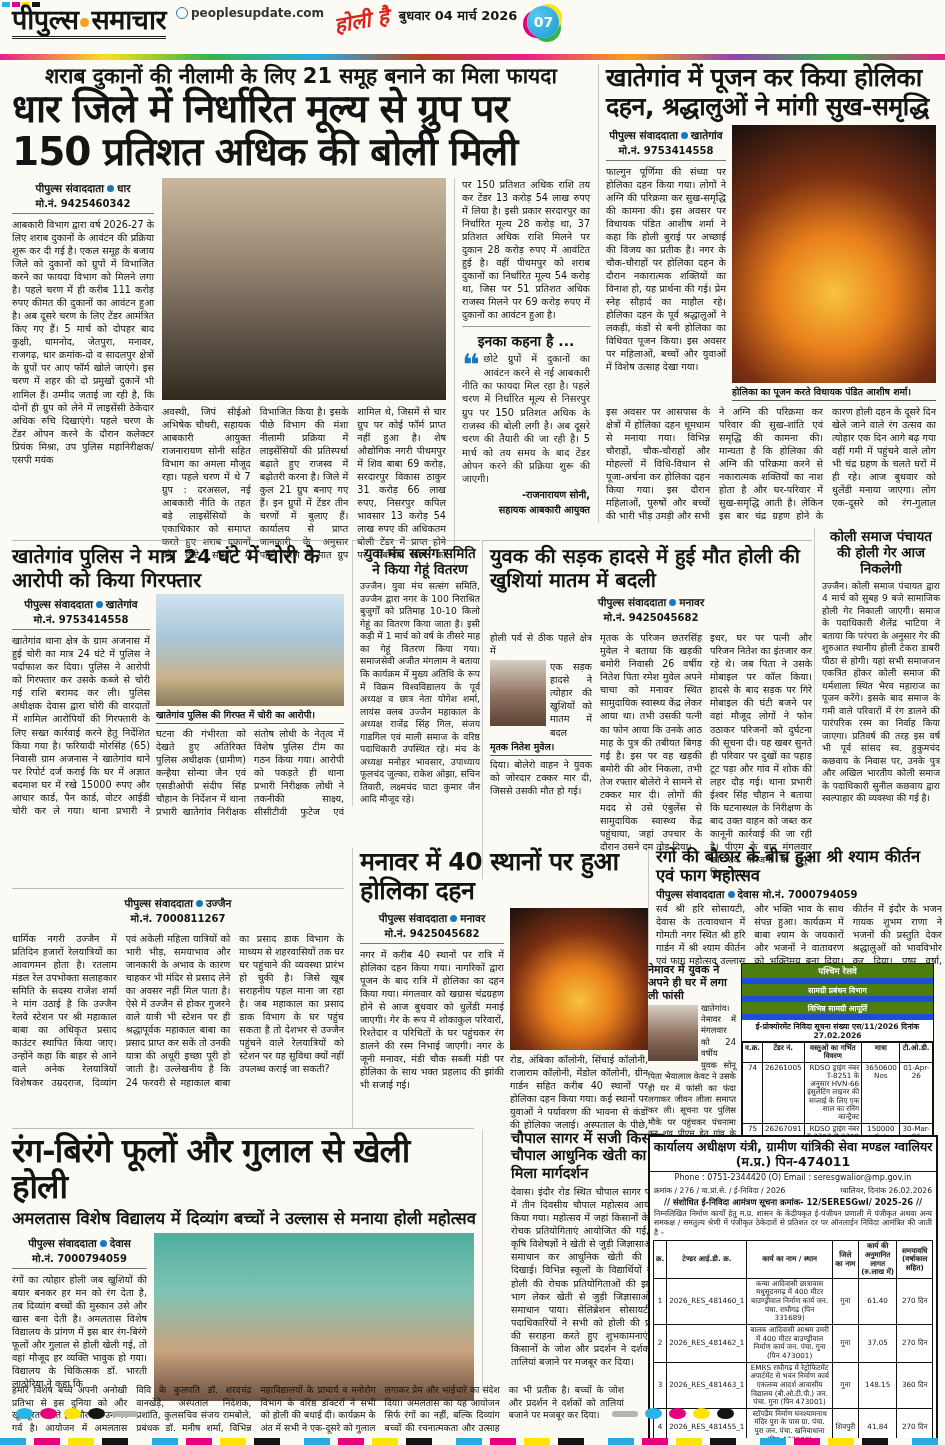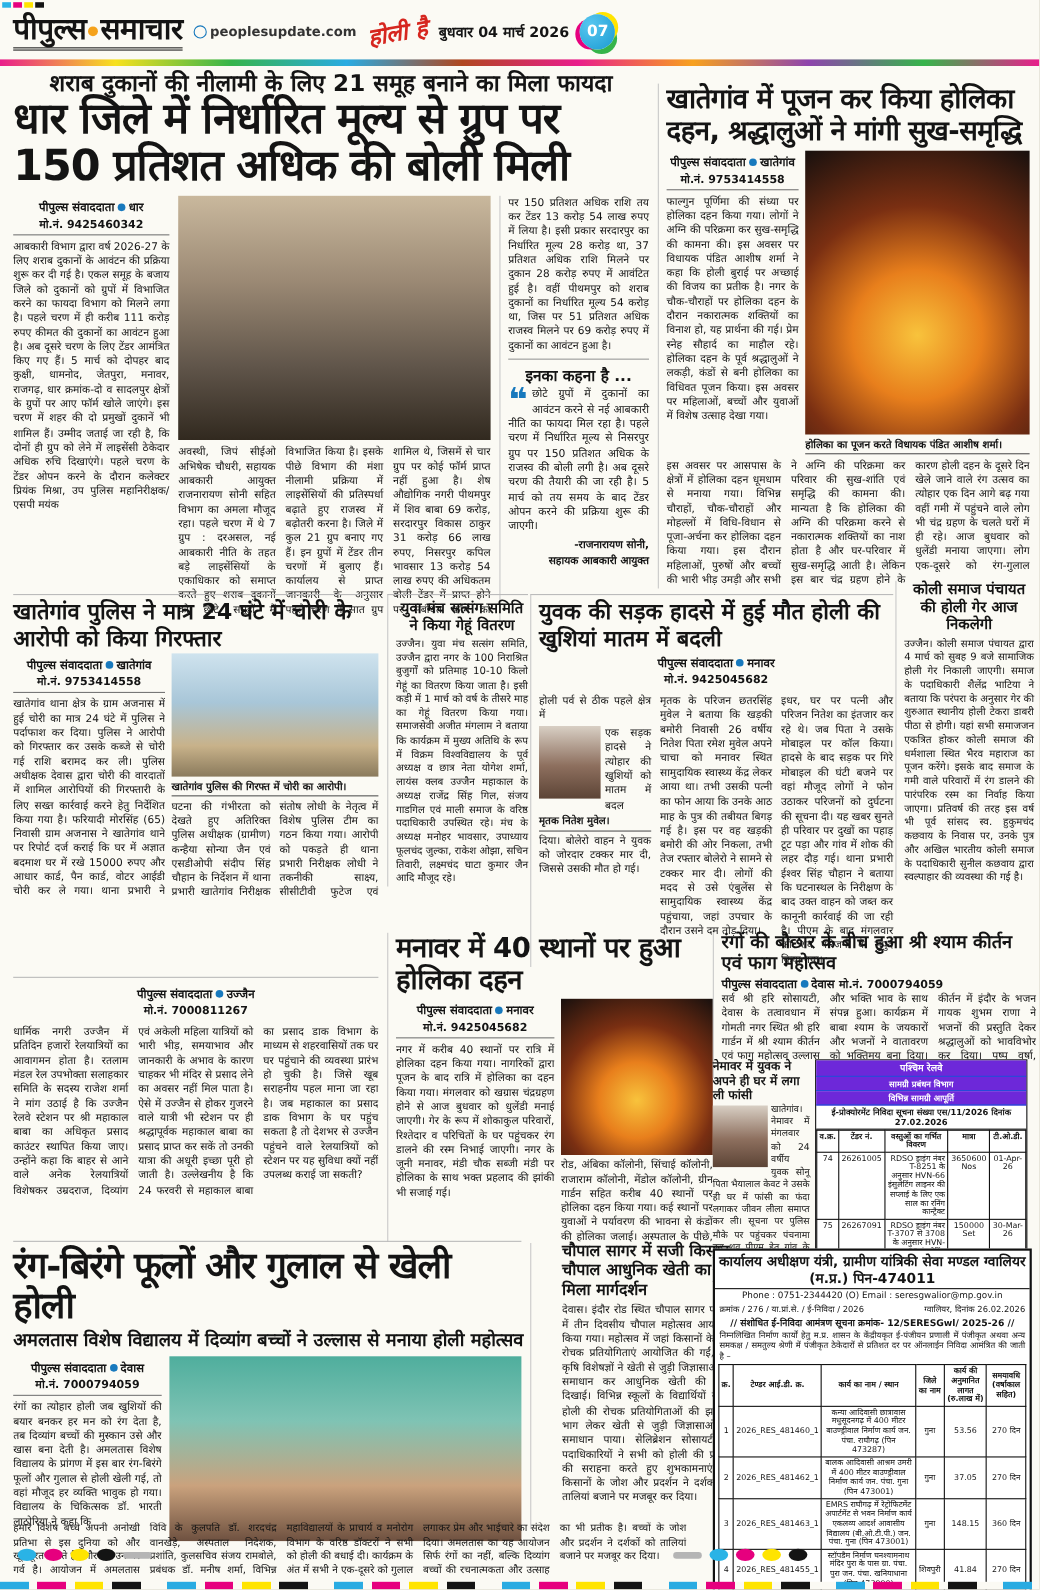--- a/index.html
+++ b/index.html
@@ -1,19 +1,19 @@
 <!DOCTYPE html>
 <html><head>
 <meta charset="utf-8">
 <style>
   html,body{margin:0;padding:0;background:#d9d5ca;}
   .page{position:relative;width:945px;height:1445px;margin:0 auto;background:#fbfaf4;
         font-family:"DejaVu Sans","Liberation Sans",sans-serif;color:#141414;overflow:hidden;}
   
-  .masthead{position:absolute;top:6px;left:12px;right:12px;height:46px;display:flex;align-items:center;gap:10px;}
+  .masthead{position:absolute;top:6px;left:12px;right:12px;height:46px;display:flex;align-items:flex-start;gap:10px;}
   .corner-marks{position:absolute;top:2px;left:2px;display:flex;gap:2px;}
   .corner-marks i{width:8px;height:5px;display:block;}
   .logo{font-size:27px;font-weight:800;letter-spacing:-0.5px;white-space:nowrap;line-height:1;}
   .logo .ldot{display:inline-block;width:9px;height:9px;border-radius:50%;background:#f5a21b;margin:0 2px 2px 2px;}
   .logo-wrap{border-bottom:3px double #222;padding-bottom:3px;}
   .site{font-size:12px;font-weight:bold;color:#333;white-space:nowrap;display:flex;align-items:center;gap:3px;}
   .globe{width:10px;height:10px;border-radius:50%;border:1.5px solid #1879bd;display:inline-block;position:relative;}
   .holi{font-size:21px;font-weight:800;color:#d6261f;transform:rotate(-10deg);font-style:italic;white-space:nowrap;
         font-family:"DejaVu Serif","Liberation Serif",serif;}
   .regions{flex:1;text-align:center;font-size:27px;font-weight:800;color:#c4161c;white-space:nowrap;letter-spacing:-1px;}
@@ -45,21 +45,21 @@
   .ph-fire{background:radial-gradient(circle at 50% 65%,#f8c33c 0%,#e87f1c 30%,#7a2f12 60%,#17100e 100%);}
   .ph-station{background:linear-gradient(180deg,#cfe3ee 0%,#a8c6d8 40%,#c8b28a 75%,#8a7a5c 100%);}
   .ph-portrait{background:linear-gradient(180deg,#d8cfc4 0%,#8d6f5e 55%,#5c4436 100%);}
   .ph-group{background:linear-gradient(180deg,#4fae9d 0%,#7fc3b4 35%,#caa27d 70%,#6e5140 100%);}
   
   .quote-title{font-size:14px;font-weight:800;text-align:center;margin:4px 0 2px;}
   .qmark{color:#1879bd;font-size:30px;line-height:0.6;float:left;margin:4px 4px 0 0;font-weight:800;}
   .qauthor{text-align:right;font-weight:bold;font-size:9.6px;margin-top:2px;}
   
   .rt{border:1px solid #111;font-size:7.6px;background:#fff;}
-  .rt .bar{background:#6d28d9;color:#fff;text-align:center;font-weight:bold;font-size:8.6px;padding:1px 0;border-bottom:1px solid #1d4ed8;}
+  .rt .bar{background:#4d7c0f;color:#fff;text-align:center;font-weight:bold;font-size:8.6px;padding:1px 0;border-bottom:6px solid #1d4ed8;}
   .rt .sub{text-align:center;font-weight:bold;font-size:7.6px;border-bottom:1px solid #111;padding:1px 0;}
   .rt table{width:100%;border-collapse:collapse;font-size:7.2px;line-height:1.15;}
   .rt th,.rt td{border:1px solid #111;padding:1px 2px;text-align:center;vertical-align:top;}
   .rt td.l{text-align:right;}
   .rt .note{font-size:7.2px;border-top:1px solid #111;padding:1px 2px;text-align:justify;line-height:1.2;}
   .rt .social{background:#111;color:#fff;font-size:7.4px;text-align:center;font-weight:bold;padding:1px 0;}
   
   .ad{border:2px solid #111;background:#fff;font-size:8px;}
   .ad .t1{font-size:12.5px;font-weight:800;text-align:center;border-bottom:1px solid #111;padding:2px 3px;line-height:1.2;}
   .ad .meta{font-size:8px;text-align:center;padding:1px 3px;line-height:1.35;}
@@ -127,21 +127,21 @@
         <div style="border-top:1px solid #999;margin-top:5px;">
           <div class="quote-title">इनका कहना है ...</div>
           <div class="bt" style="font-size:9.8px;"><span class="qmark">❝</span><span>छोटे ग्रुपों में दुकानों का आवंटन करने से नई आबकारी नीति का फायदा मिल रहा है। पहले चरण में निर्धारित मूल्य से निसरपुर ग्रुप पर 150 प्रतिशत अधिक के राजस्व की बोली लगी है। अब दूसरे चरण की तैयारी की जा रही है। 5 मार्च को तय समय के बाद टेंडर ओपन करने की प्रक्रिया शुरू की जाएगी।</span></div>
           <div class="qauthor">-राजनारायण सोनी,</div>
           <div class="qauthor">सहायक आबकारी आयुक्त</div>
         </div>
       </div>
     </div>
   </div>
 
-  <div class="abs vl" style="left:598px;top:76px;width:330px;">
+  <div class="abs vl" style="left:598px;top:64px;width:330px;">
     <div class="h-lg">खातेगांव में पूजन कर किया होलिका दहन, श्रद्धालुओं ने मांगी सुख-समृद्धि</div>
     <div style="display:flex;gap:6px;margin-top:3px;">
       <div style="flex:0 0 120px;">
         <div class="byline"><span>पीपुल्स संवाददाता</span><span class="dot"></span><span>खातेगांव</span></div>
         <div class="phone">मो.नं. 9753414558</div>
         <div class="bt">फाल्गुन पूर्णिमा की संध्या पर होलिका दहन किया गया। लोगों ने अग्नि की परिक्रमा कर सुख-समृद्धि की कामना की। इस अवसर पर विधायक पंडित आशीष शर्मा ने कहा कि होली बुराई पर अच्छाई की विजय का प्रतीक है। नगर के चौक-चौराहों पर होलिका दहन के दौरान नकारात्मक शक्तियों का विनाश हो, यह प्रार्थना की गई। प्रेम स्नेह सौहार्द का माहौल रहे। होलिका दहन के पूर्व श्रद्धालुओं ने लकड़ी, कंडों से बनी होलिका का विधिवत पूजन किया। इस अवसर पर महिलाओं, बच्चों और युवाओं में विशेष उत्साह देखा गया।</div>
       </div>
       <div style="flex:1;">
         <div class="photo ph-fire" style="height:258px;"></div>
         <div class="caption">होलिका का पूजन करते विधायक पंडित आशीष शर्मा।</div>
@@ -332,23 +332,23 @@
         <th>क्र.</th>
             <th>टेण्डर आई.डी. क्र.</th>
         <th>कार्य का नाम / स्थान</th>
             <th>जिले का नाम</th>
         <th>कार्य की अनुमानित लागत (रु.लाख में)</th>
             <th>समयावधि (वर्षाकाल सहित)</th>
       </tr>
       <tr>
             <td>1</td>
             <td>2026_RES_481460_1</td>
-            <td class="l">कन्या आदिवासी छात्रावास मधुसूदनगढ़ में 400 मीटर बाउण्ड्रीवाल निर्माण कार्य जन. पंचा. राघौगढ़ (पिन 473287)</td>
+            <td class="l">कन्या आदिवासी छात्रावास मधुसूदनगढ़ में 400 मीटर बाउण्ड्रीवाल निर्माण कार्य जन. पंचा. राघौगढ़ (पिन 331689)</td>
             <td>गुना</td>
-            <td>53.56</td>
+            <td>61.40</td>
             <td>270 दिन</td>
           </tr>
       <tr>
             <td>2</td>
             <td>2026_RES_481462_1</td>
             <td class="l">बालक आदिवासी आश्रम उमरी में 400 मीटर बाउण्ड्रीवाल निर्माण कार्य जन. पंचा. गुना (पिन 473001)</td>
             <td>गुना</td>
             <td>37.05</td>
             <td>270 दिन</td>
           </tr>

